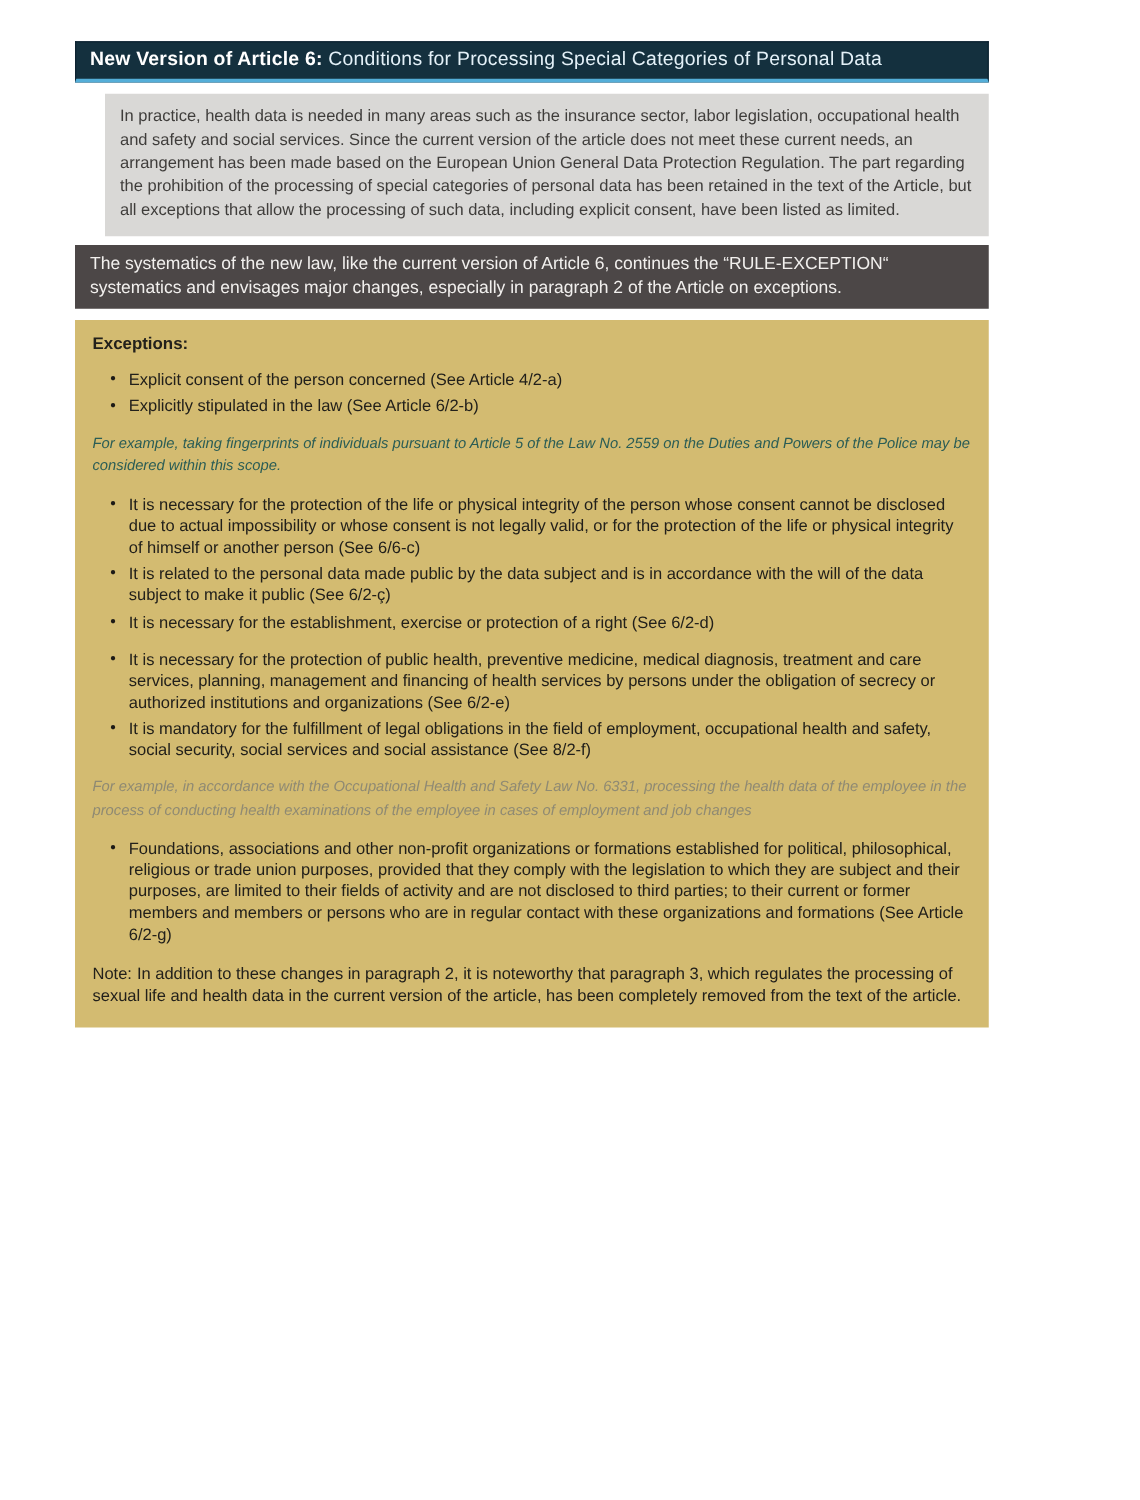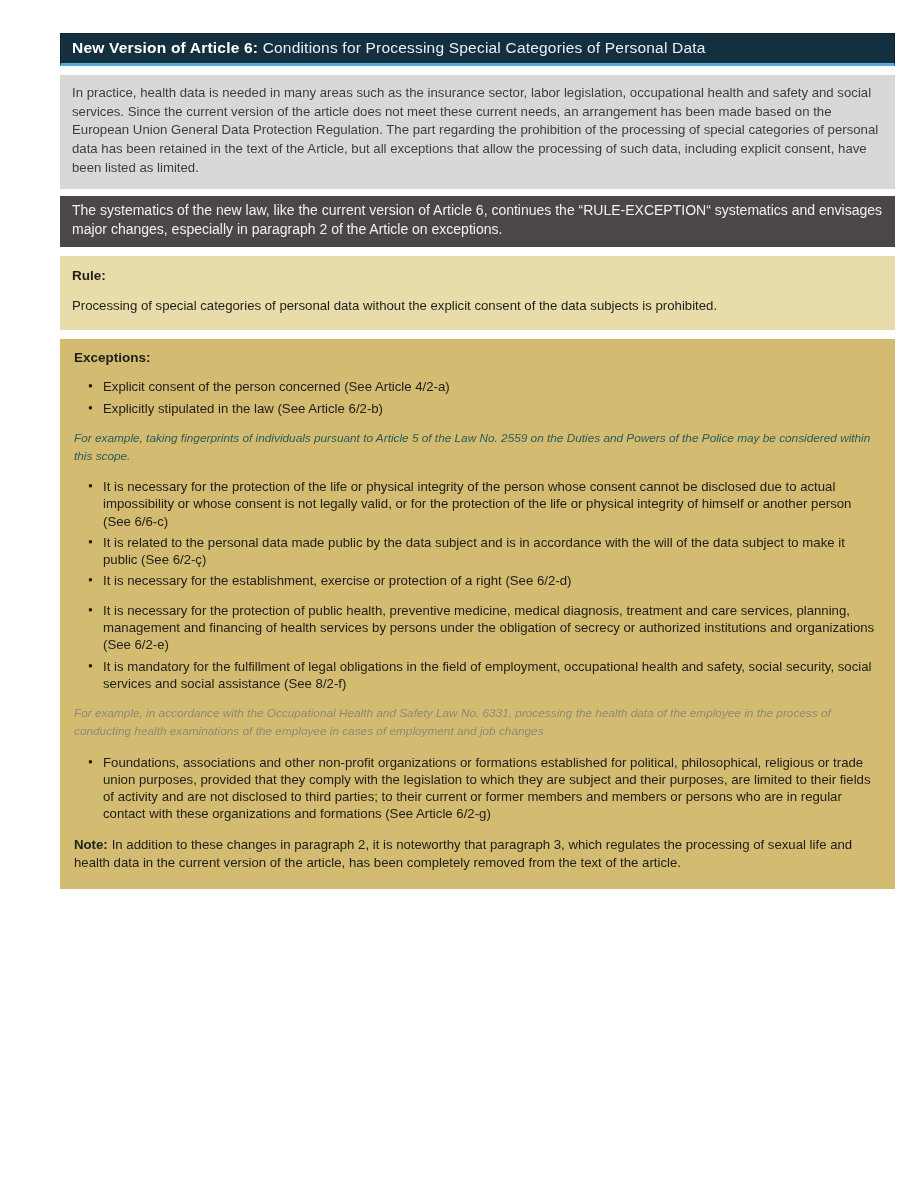--- a/index.html
+++ b/index.html
@@ -8,21 +8,21 @@
     width: 912px;
     height: 1200px;
     background: #ffffff;
     font-family: "Liberation Sans", sans-serif;
     overflow: hidden;
   }
   .doc {
     position: absolute;
     left: 60px;
     top: 33px;
-    width: 835px;
+    width: 731px;
   }
   
   .titlebar {
     background: #14303e;
     border: 1px solid #0d2230;
     border-bottom: 3px solid #54aed8;
     padding: 5px 11px 6px 11px;
     box-sizing: border-box;
   }
   .titlebar .t-bold {
@@ -38,20 +38,21 @@
     letter-spacing: 0.2px;
   }
   
   .intro-box {
     margin-top: 9px;
     background: #d9d8d6;
     color: #3f3d3b;
     padding: 9px 12px 11px 12px;
     font-size: 13.2px;
     line-height: 1.42;
+    margin-left: 24px;
   }
   
   .banner {
     margin-top: 7px;
     background: #4c4747;
     color: #f2f0ee;
     padding: 5px 12px 7px 12px;
     font-size: 14px;
     line-height: 1.4;
   }
@@ -98,45 +99,41 @@
     line-height: 1.55;
     margin-top: 12px;
     color: #2b5d55;
   }
   .example.muted { color: #8f8a73; }
   .note {
     margin-top: 14px;
     font-size: 13.2px;
     line-height: 1.38;
   }
-  .note .note-label { font-weight: bold; margin-right: 4px; }
+  .note .note-label { font-weight: normal; margin-right: 4px; }
 </style>
 </head>
 <body>
 
 <div class="page">
   <div class="doc">
 
     <div class="titlebar">
       <span class="t-bold">New Version of Article 6:</span>
       <span class="t-rest">Conditions for Processing Special Categories of Personal Data</span>
     </div>
 
     <div class="intro-box">
       <span>In practice, health data is needed in many areas such as the insurance sector, labor legislation, occupational health and safety and social services. Since the current version of the article does not meet these current needs, an arrangement has been made based on the European Union General Data Protection Regulation. The part regarding the prohibition of the processing of special categories of personal data has been retained in the text of the Article, but all exceptions that allow the processing of such data, including explicit consent, have been listed as limited.</span>
     </div>
 
     <div class="banner">
       <span>The systematics of the new law, like the current version of Article 6, continues the “RULE-EXCEPTION“ systematics and envisages major changes, especially in paragraph 2 of the Article on exceptions.</span>
     </div>
 
-    <div class="rule-box">
-      <div class="rule-heading">Rule:</div>
-      <div class="rule-text">Processing of special categories of personal data without the explicit consent of the data subjects is prohibited.</div>
-    </div>
 
     <div class="exceptions-box">
       <div class="exceptions-heading">Exceptions:</div>
 
       <ul class="exc">
         <li>Explicit consent of the person concerned (See Article 4/2-a)</li>
         <li>Explicitly stipulated in the law (See Article 6/2-b)</li>
       </ul>
 
       <div class="example">For example, taking fingerprints of individuals pursuant to Article 5 of the Law No. 2559 on the Duties and Powers of the Police may be considered within this scope.</div>

